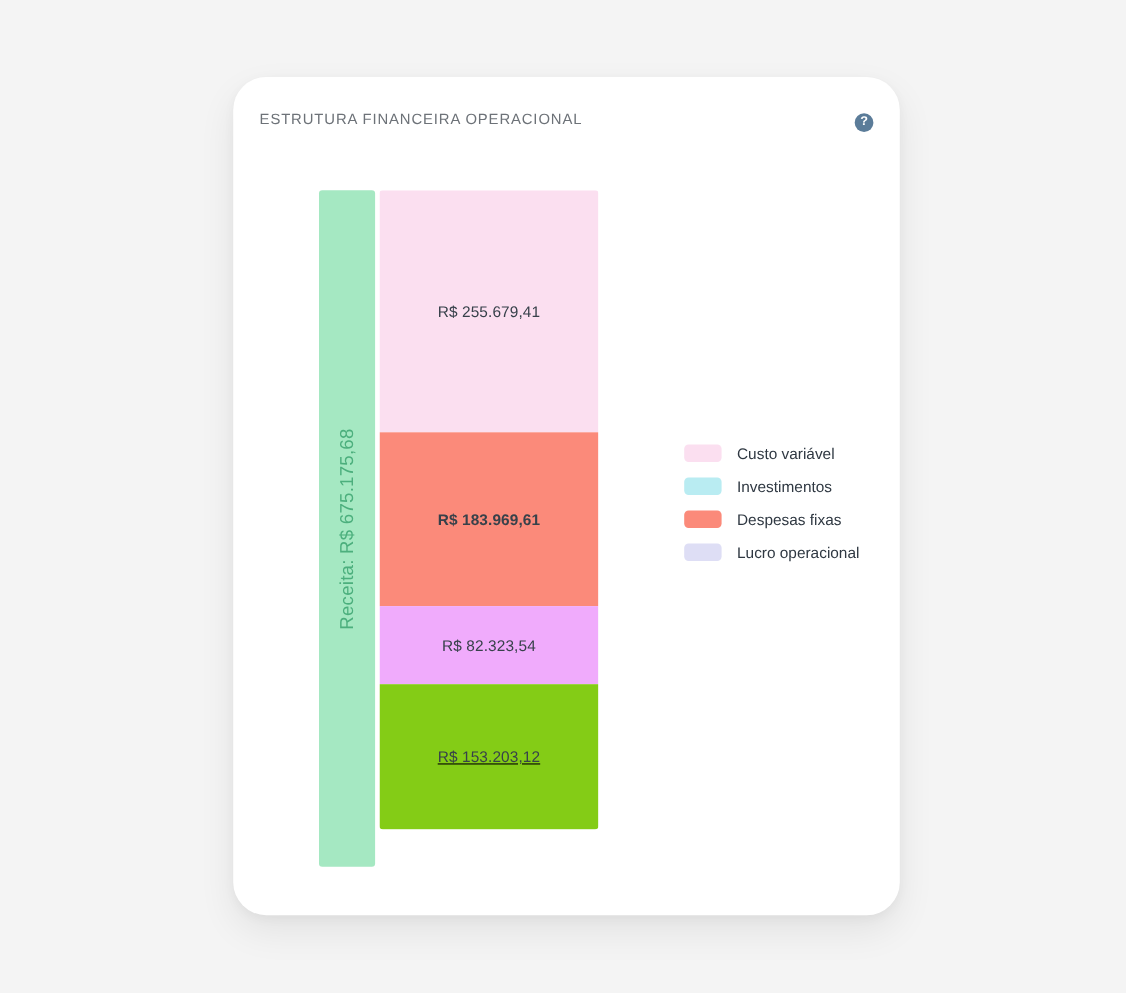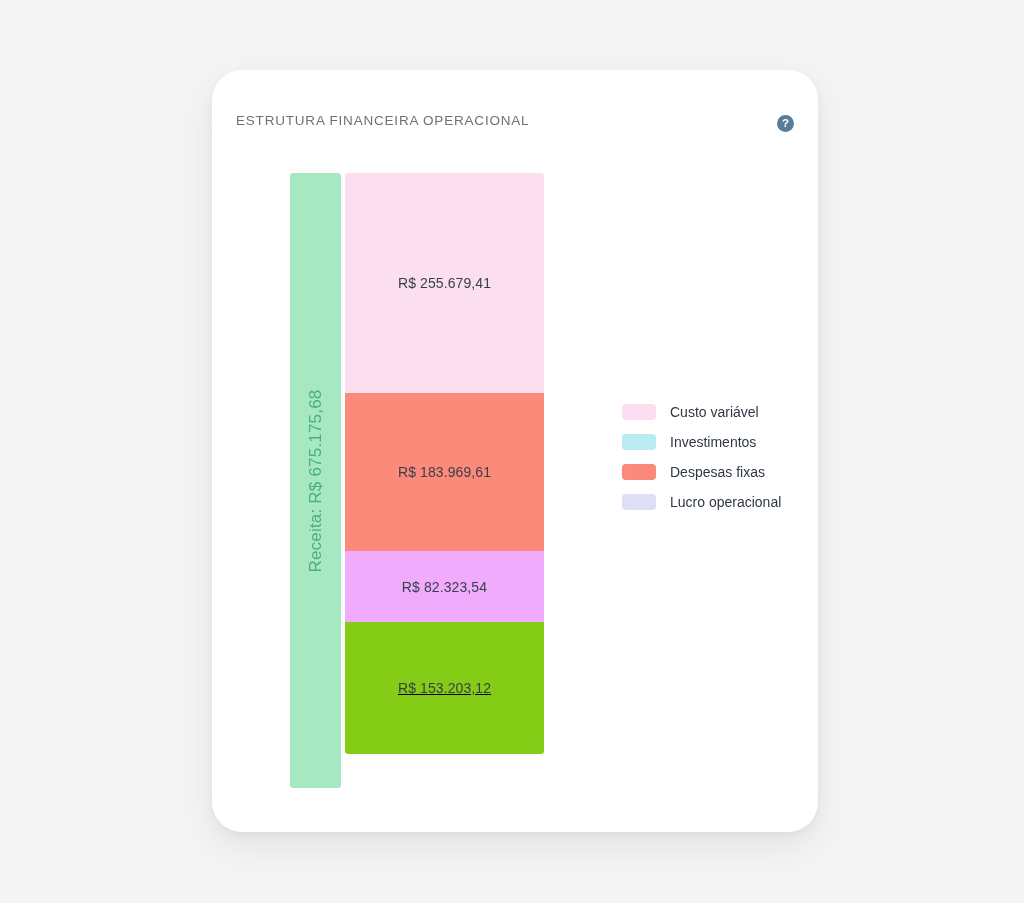--- a/index.html
+++ b/index.html
@@ -23,21 +23,21 @@
     height: 762px;
     background: #ffffff;
     border-radius: 30px;
     box-shadow: 0 14px 34px rgba(0,0,0,0.075), 0 3px 10px rgba(0,0,0,0.04);
   }
 
   
   .card-header {
     position: absolute;
     left: 0;
-    top: 12px;
+    top: 0;
     width: 100%;
     height: 78px;
   }
   .card-title {
     position: absolute;
     left: 24px;
     top: 31px;
     font-size: 13.5px;
     letter-spacing: 0.8px;
     color: #6d7278;
@@ -155,21 +155,21 @@
   <div class="plot">
 
     <div class="revenue-bar">
       <div class="revenue-label">Receita: R$ 675.175,68</div>
     </div>
 
     <div class="stacked-bar">
       <div class="segment" style="height:37.87%; background:#fbdff0;">
         <span class="segment-label">R$ 255.679,41</span>
       </div>
-      <div class="segment" style="height:27.25%; background:#fb8a7a;">
+      <div class="segment" style="height:27.25%; background:#fb8a7a;font-weight:bold;">
         <span class="segment-label">R$ 183.969,61</span>
       </div>
       <div class="segment" style="height:12.19%; background:#f0abfc;">
         <span class="segment-label">R$ 82.323,54</span>
       </div>
       <div class="segment" style="height:22.69%; background:#84cc16;text-decoration:underline;">
         <span class="segment-label">R$ 153.203,12</span>
       </div>
     </div>
 

